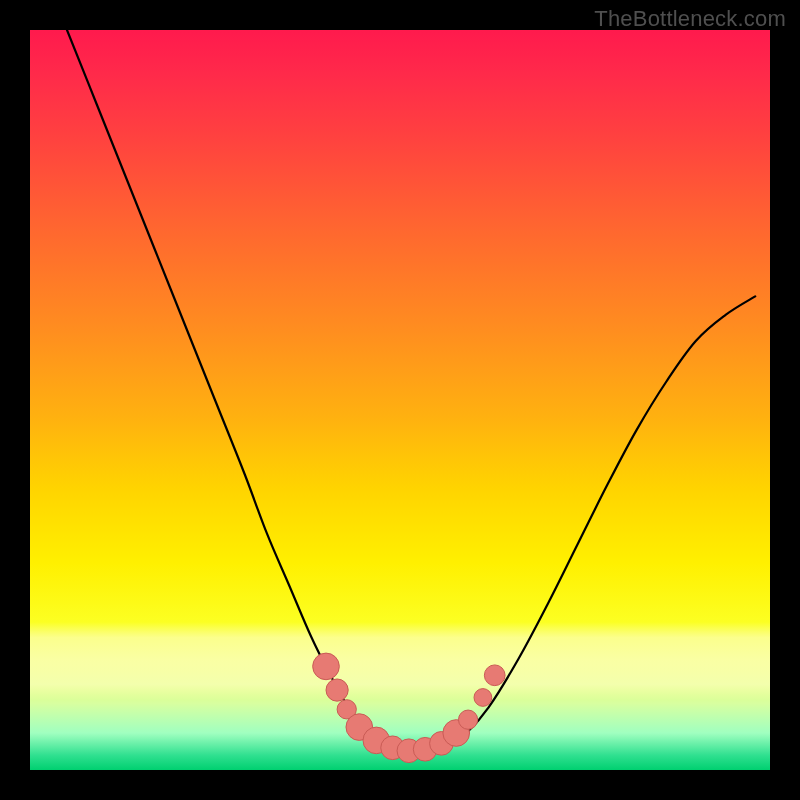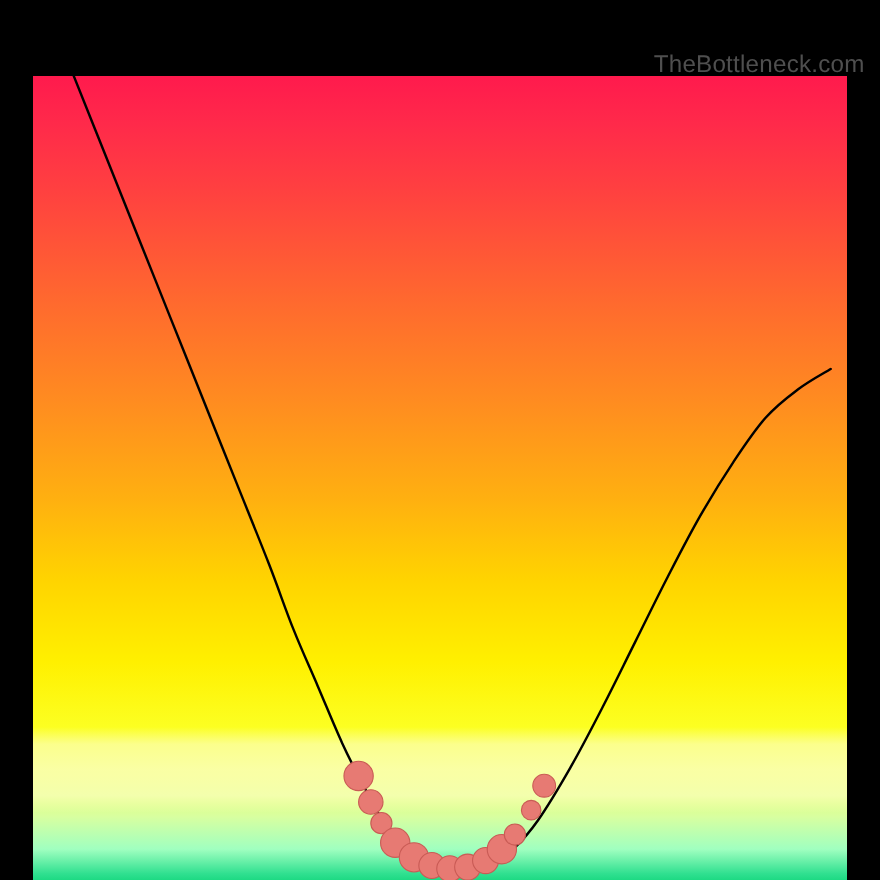--- a/index.html
+++ b/index.html
@@ -9,21 +9,20 @@
     height: 800px;
     background: #000;
     overflow: hidden;
     font-family: Arial, Helvetica, sans-serif;
   }
   .frame {
     position: absolute;
     top: 0; left: 0;
     width: 800px; height: 684px;
     background: #000;
-    margin-top: 39px;
   }
   .plot-area {
     position: absolute;
     top: 30px;
     left: 30px;
     width: 740px;
     height: 740px;
     overflow: hidden;
   }
   

